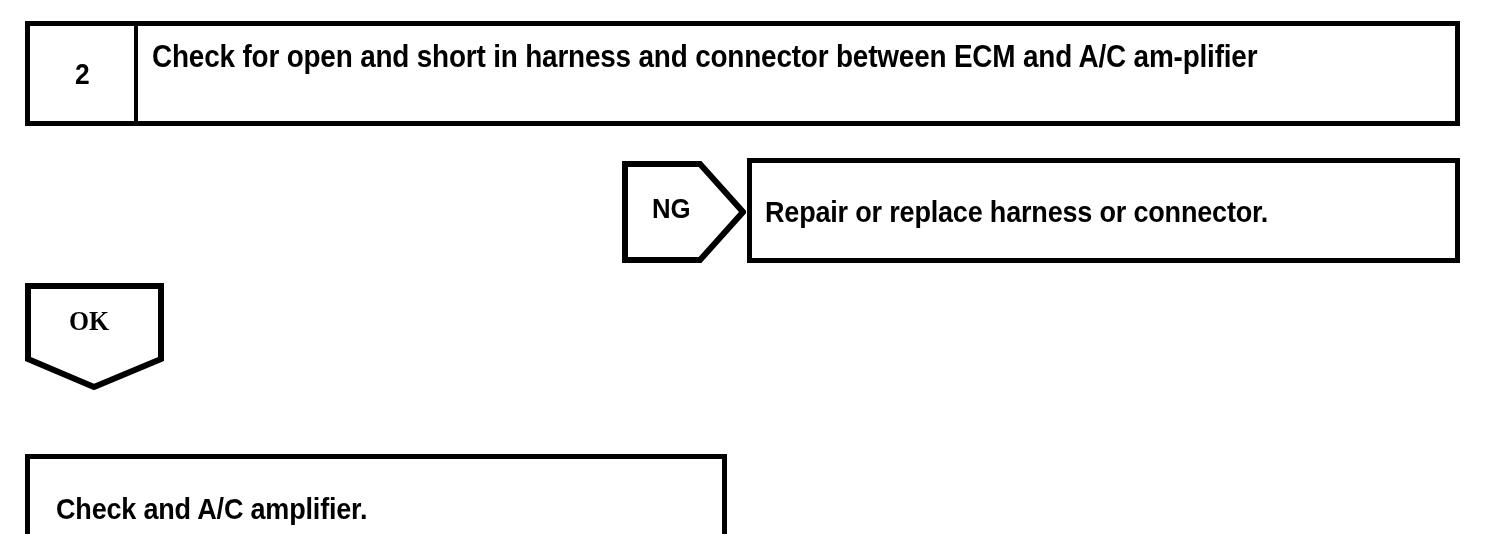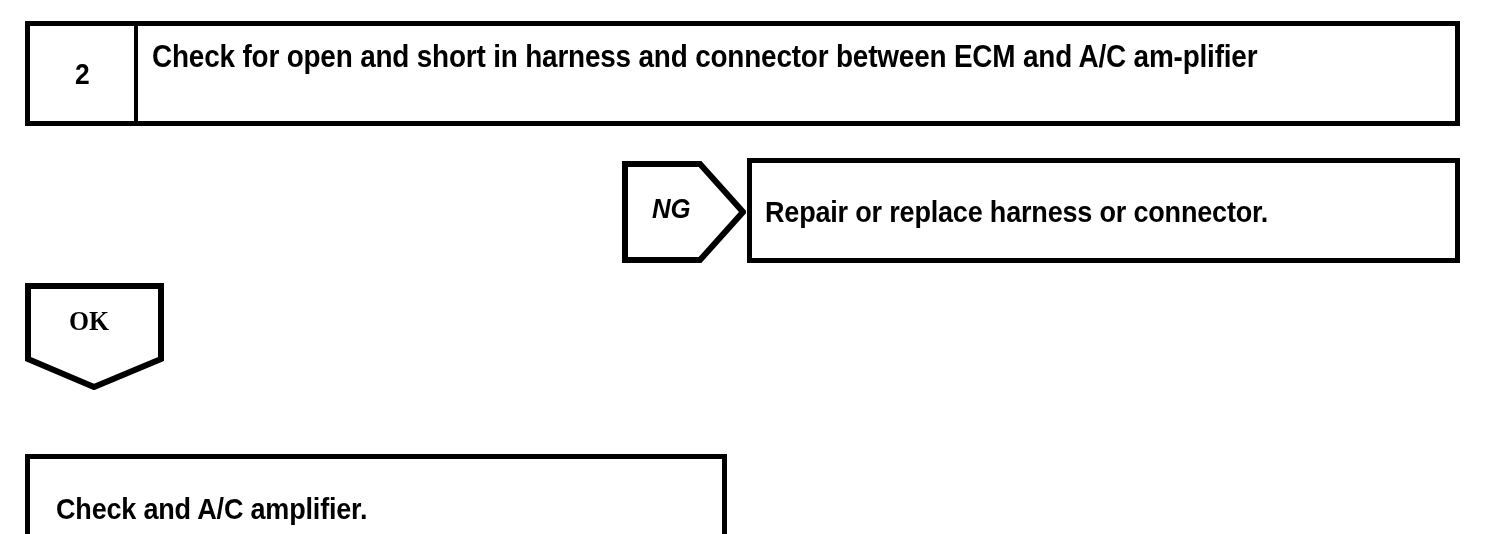--- a/index.html
+++ b/index.html
@@ -68,21 +68,20 @@
     transform-origin: left top;
   }
 
   
   .ng-tag {
     position: absolute;
     left: 622px;
     top: 161px;
     width: 124px;
     height: 102px;
-    font-style: italic;
   }
   .ng-tag svg { display: block; }
   .ng-label {
     position: absolute;
     left: 30px;
     top: 32px;
     font-size: 28px;
     font-weight: bold;
     letter-spacing: 0px;
     transform: scaleX(0.92);

